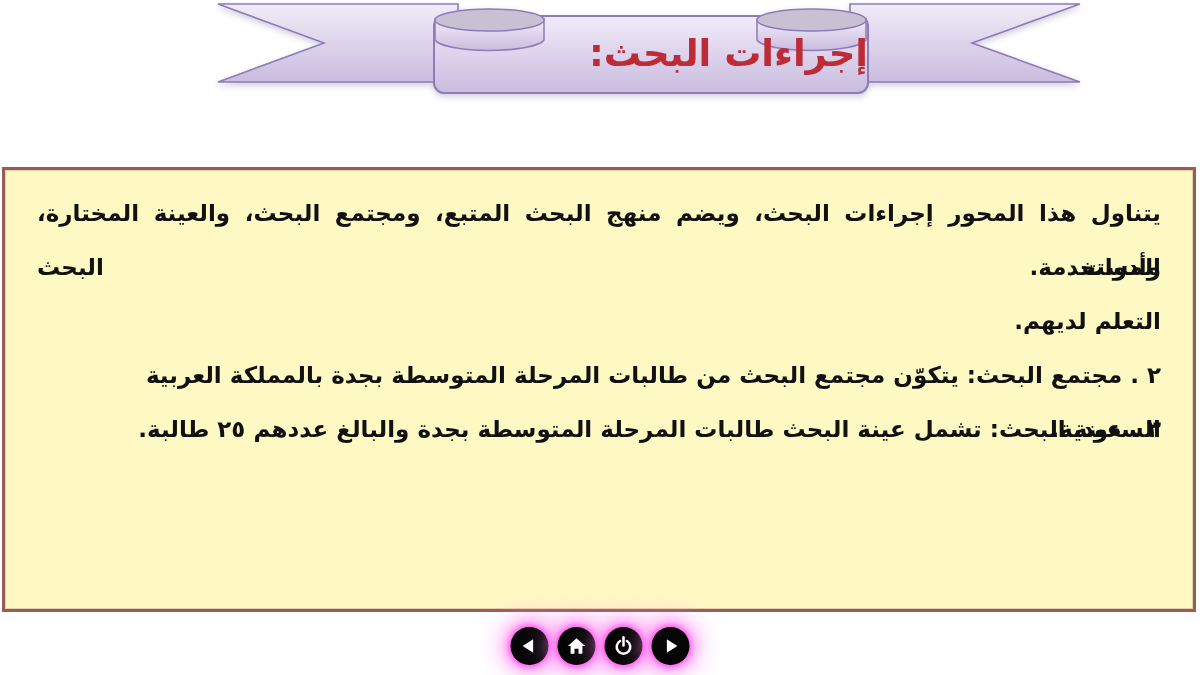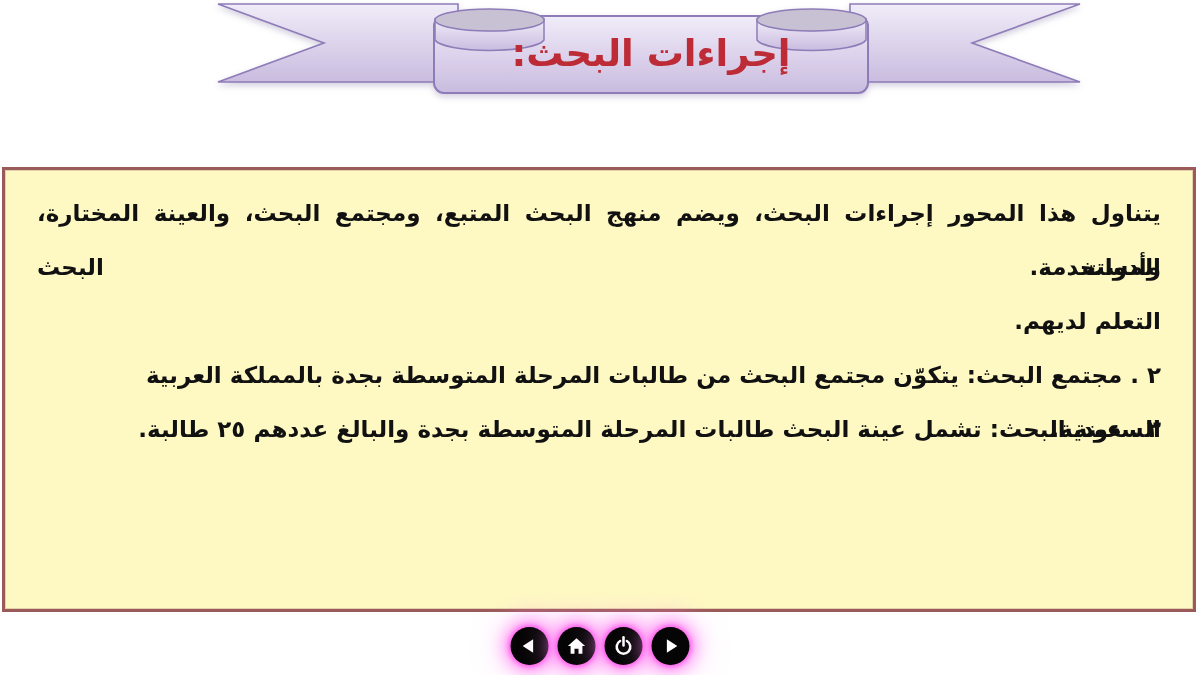--- a/index.html
+++ b/index.html
@@ -13,21 +13,21 @@
   }
   .slide { position:absolute; inset:0; }
 
   
   .ribbon-wrap {
     position:absolute; left:208px; top:0; width:880px; height:100px;
   }
   .ribbon-svg { filter: drop-shadow(0 3px 3px rgba(110,95,145,.30)); }
   .ribbon-title {
     position:absolute; left:226px; top:24px; width:434px; height:60px;
-    line-height:60px; text-align:center;
+    line-height:60px; 
     font-size:37px; font-weight:bold;
     color: var(--title-color, #bd2b36);
     direction: rtl;
   }
 
   
   .content-panel {
     position:absolute; left:2px; top:167px; width:1194px; height:445px;
     background:#fef9c3;
     border:3px solid var(--panel-border, #9b5a5a);

